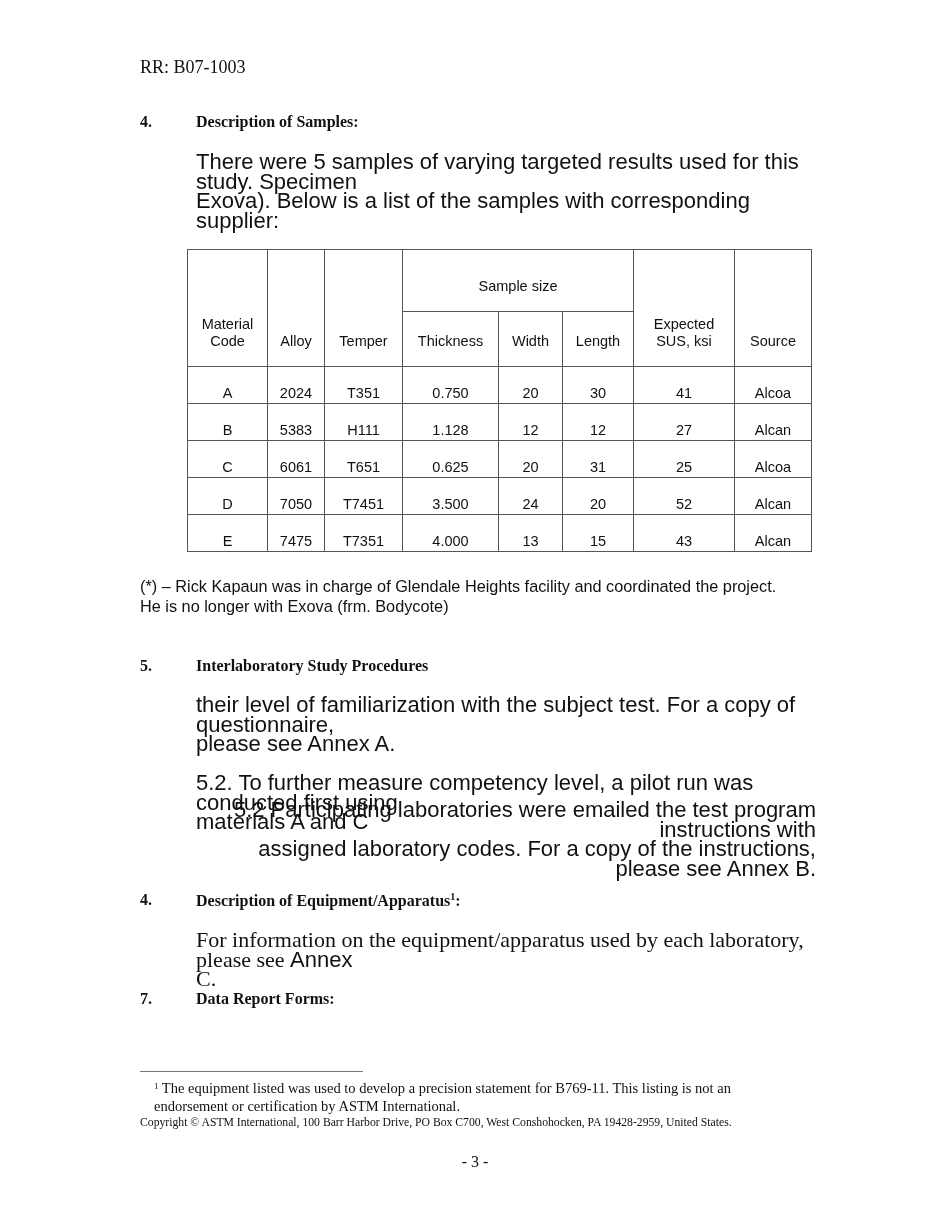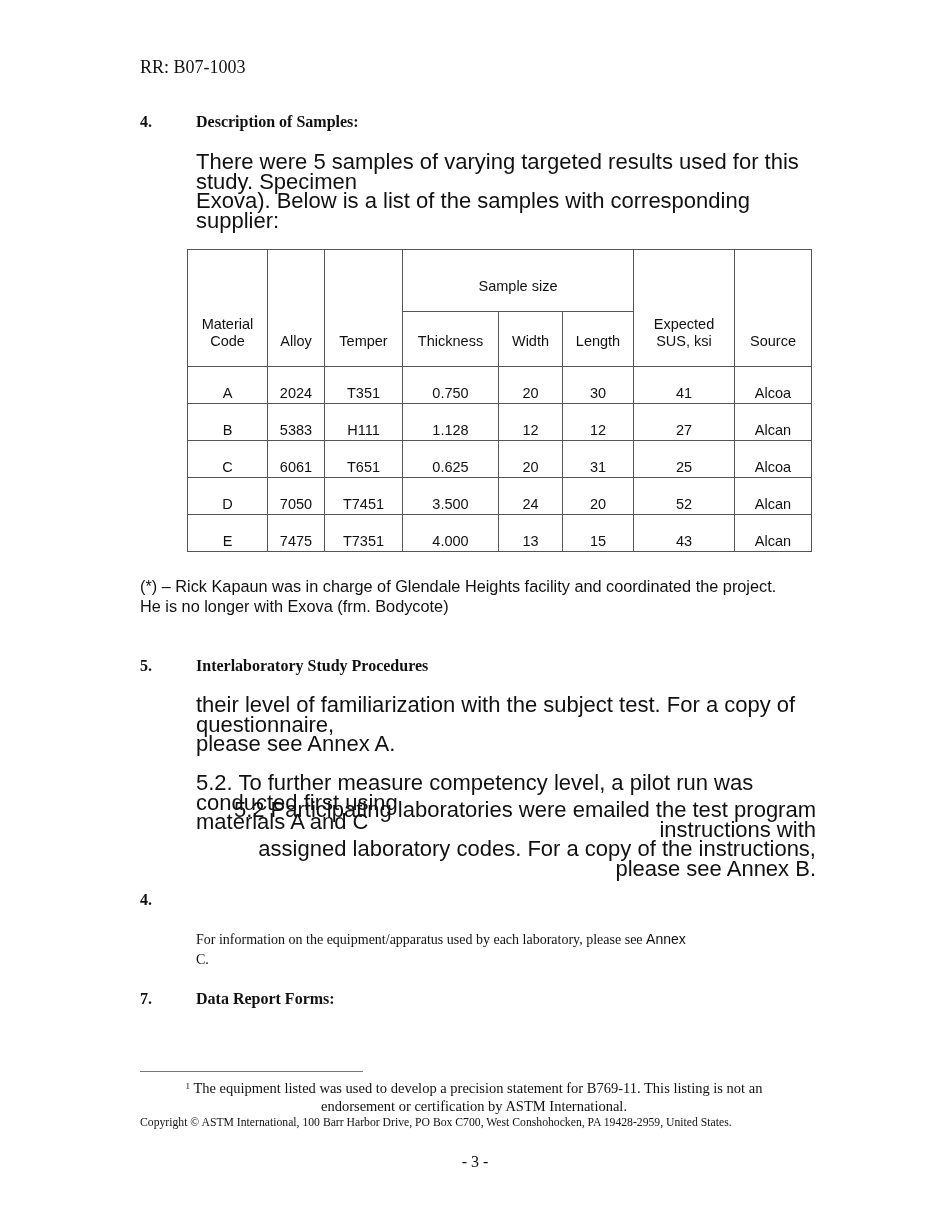--- a/index.html
+++ b/index.html
@@ -20,21 +20,21 @@
 
   
   .tbl { position: absolute; left: 187px; top: 249px; border-collapse: collapse; font-size: 14.5px; }
   .tbl td, .tbl th { border: 1.2px solid #555; padding: 0; text-align: center; vertical-align: bottom; font-weight: normal; }
   .tbl th { line-height: 17px; padding-bottom: 16px; }
   .tbl td { height: 35px; padding-bottom: 1px; line-height: 17px; }
   .th-top { height: 45px; }
   .th-sub { height: 38px; }
 
   .fn-rule { left: 140px; top: 1071px; width: 223px; height: 1px; background: #777; }
-  .footnote { left: 124px; top: 1079px; width: 700px; font-size: 14.5px; line-height: 18px; text-align: center; }
+  .footnote { left: 154px; top: 1079px; width: 700px; font-size: 14.5px; line-height: 18px; }
   .footnote sup { font-size: 9px; vertical-align: top; position: relative; top: -2px; }
   .copyright { left: 140px; top: 1116px; font-size: 11.7px; white-space: nowrap; }
   .page-num { left: 0; width: 950px; top: 1153px; text-align: center; font-size: 16px; }
 </style>
 </head>
 <body>
 
 <div class="abs serif header-id">RR: B07-1003</div>
 
 <div class="abs serif sec-head" style="top:113px; left:0; width:950px; height:20px;">
@@ -151,23 +151,24 @@
   <div>materials A and C</div>
 </div>
 
 <div class="abs sans para" style="top:800px;text-align:right;">
   <div>5.2 Participating laboratories were emailed the test program instructions with</div>
   <div>assigned laboratory codes.  For a copy of the instructions, please see Annex B.</div>
 </div>
 
 <div class="abs serif sec-head" style="top:891px; left:0; width:950px; height:20px;">
   <span class="sec-num">4.</span>
+  <span class="sec-title"><span>Description of Equipment/Apparatus</span><sup>1</sup><span>:</span></span>
 </div>
 
-<div class="abs para" style="top:930px; font-size:14px;">
+<div class="abs para" style="top:930px; font-size:22px;">
   <div><span class="serif">For information on the equipment/apparatus used by each laboratory, please see </span><span class="sans">Annex</span></div>
   <div class="serif">C.</div>
 </div>
 
 <div class="abs serif sec-head" style="top:990px; left:0; width:950px; height:20px;">
   <span class="sec-num">7.</span>
   <span class="sec-title">Data Report Forms:</span>
 </div>
 
 <div class="abs fn-rule"></div>

